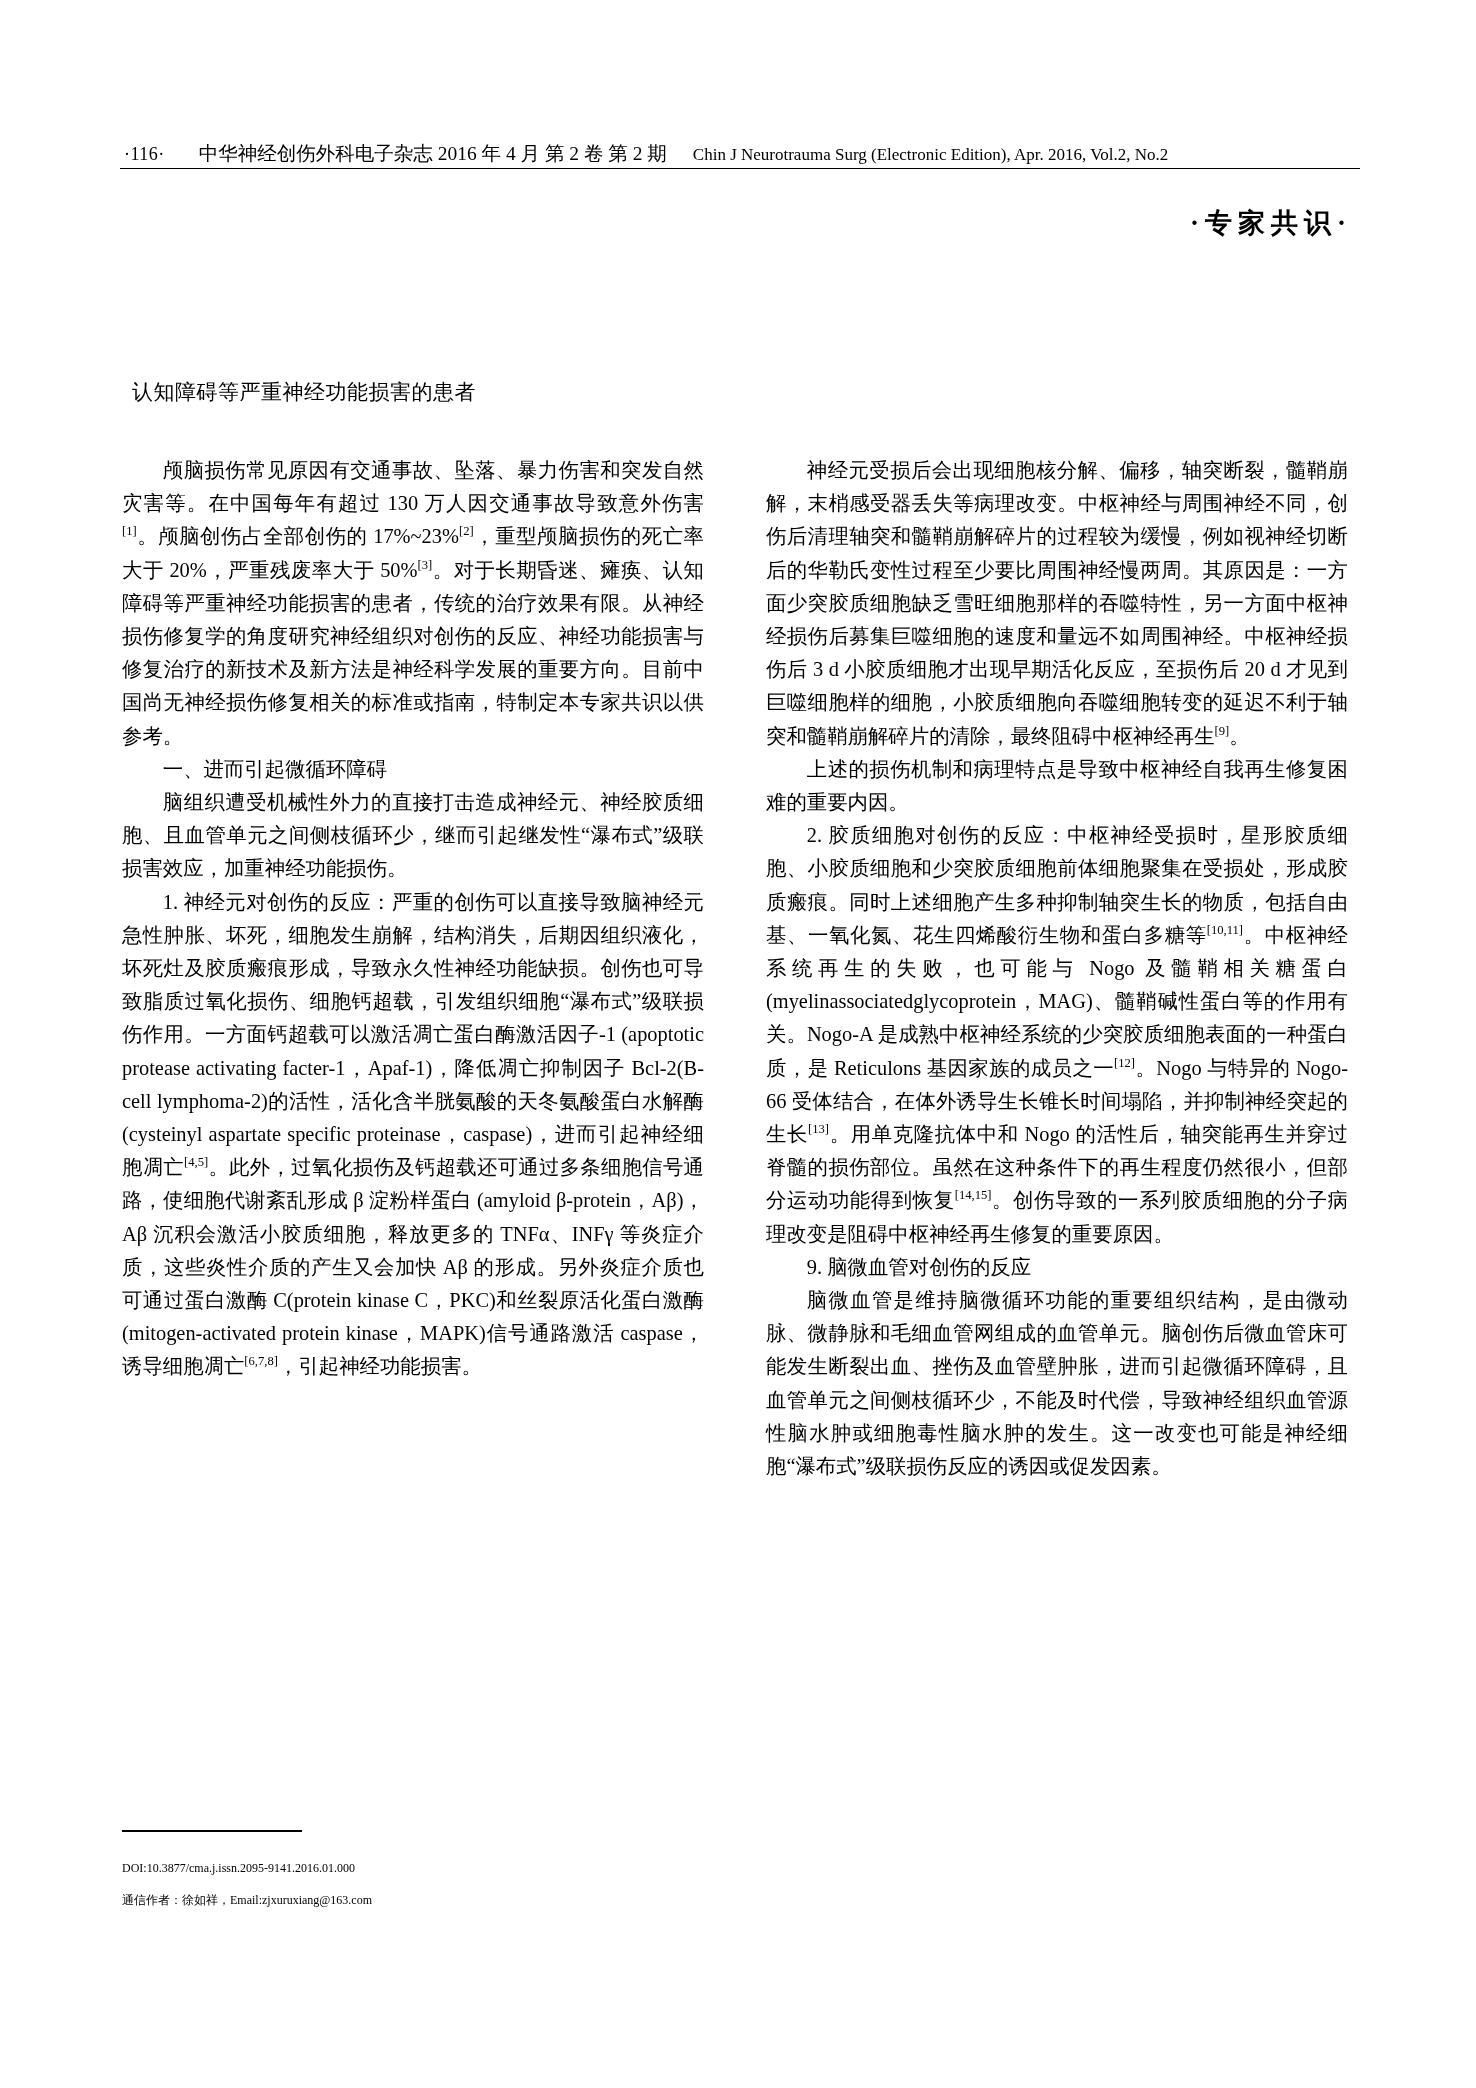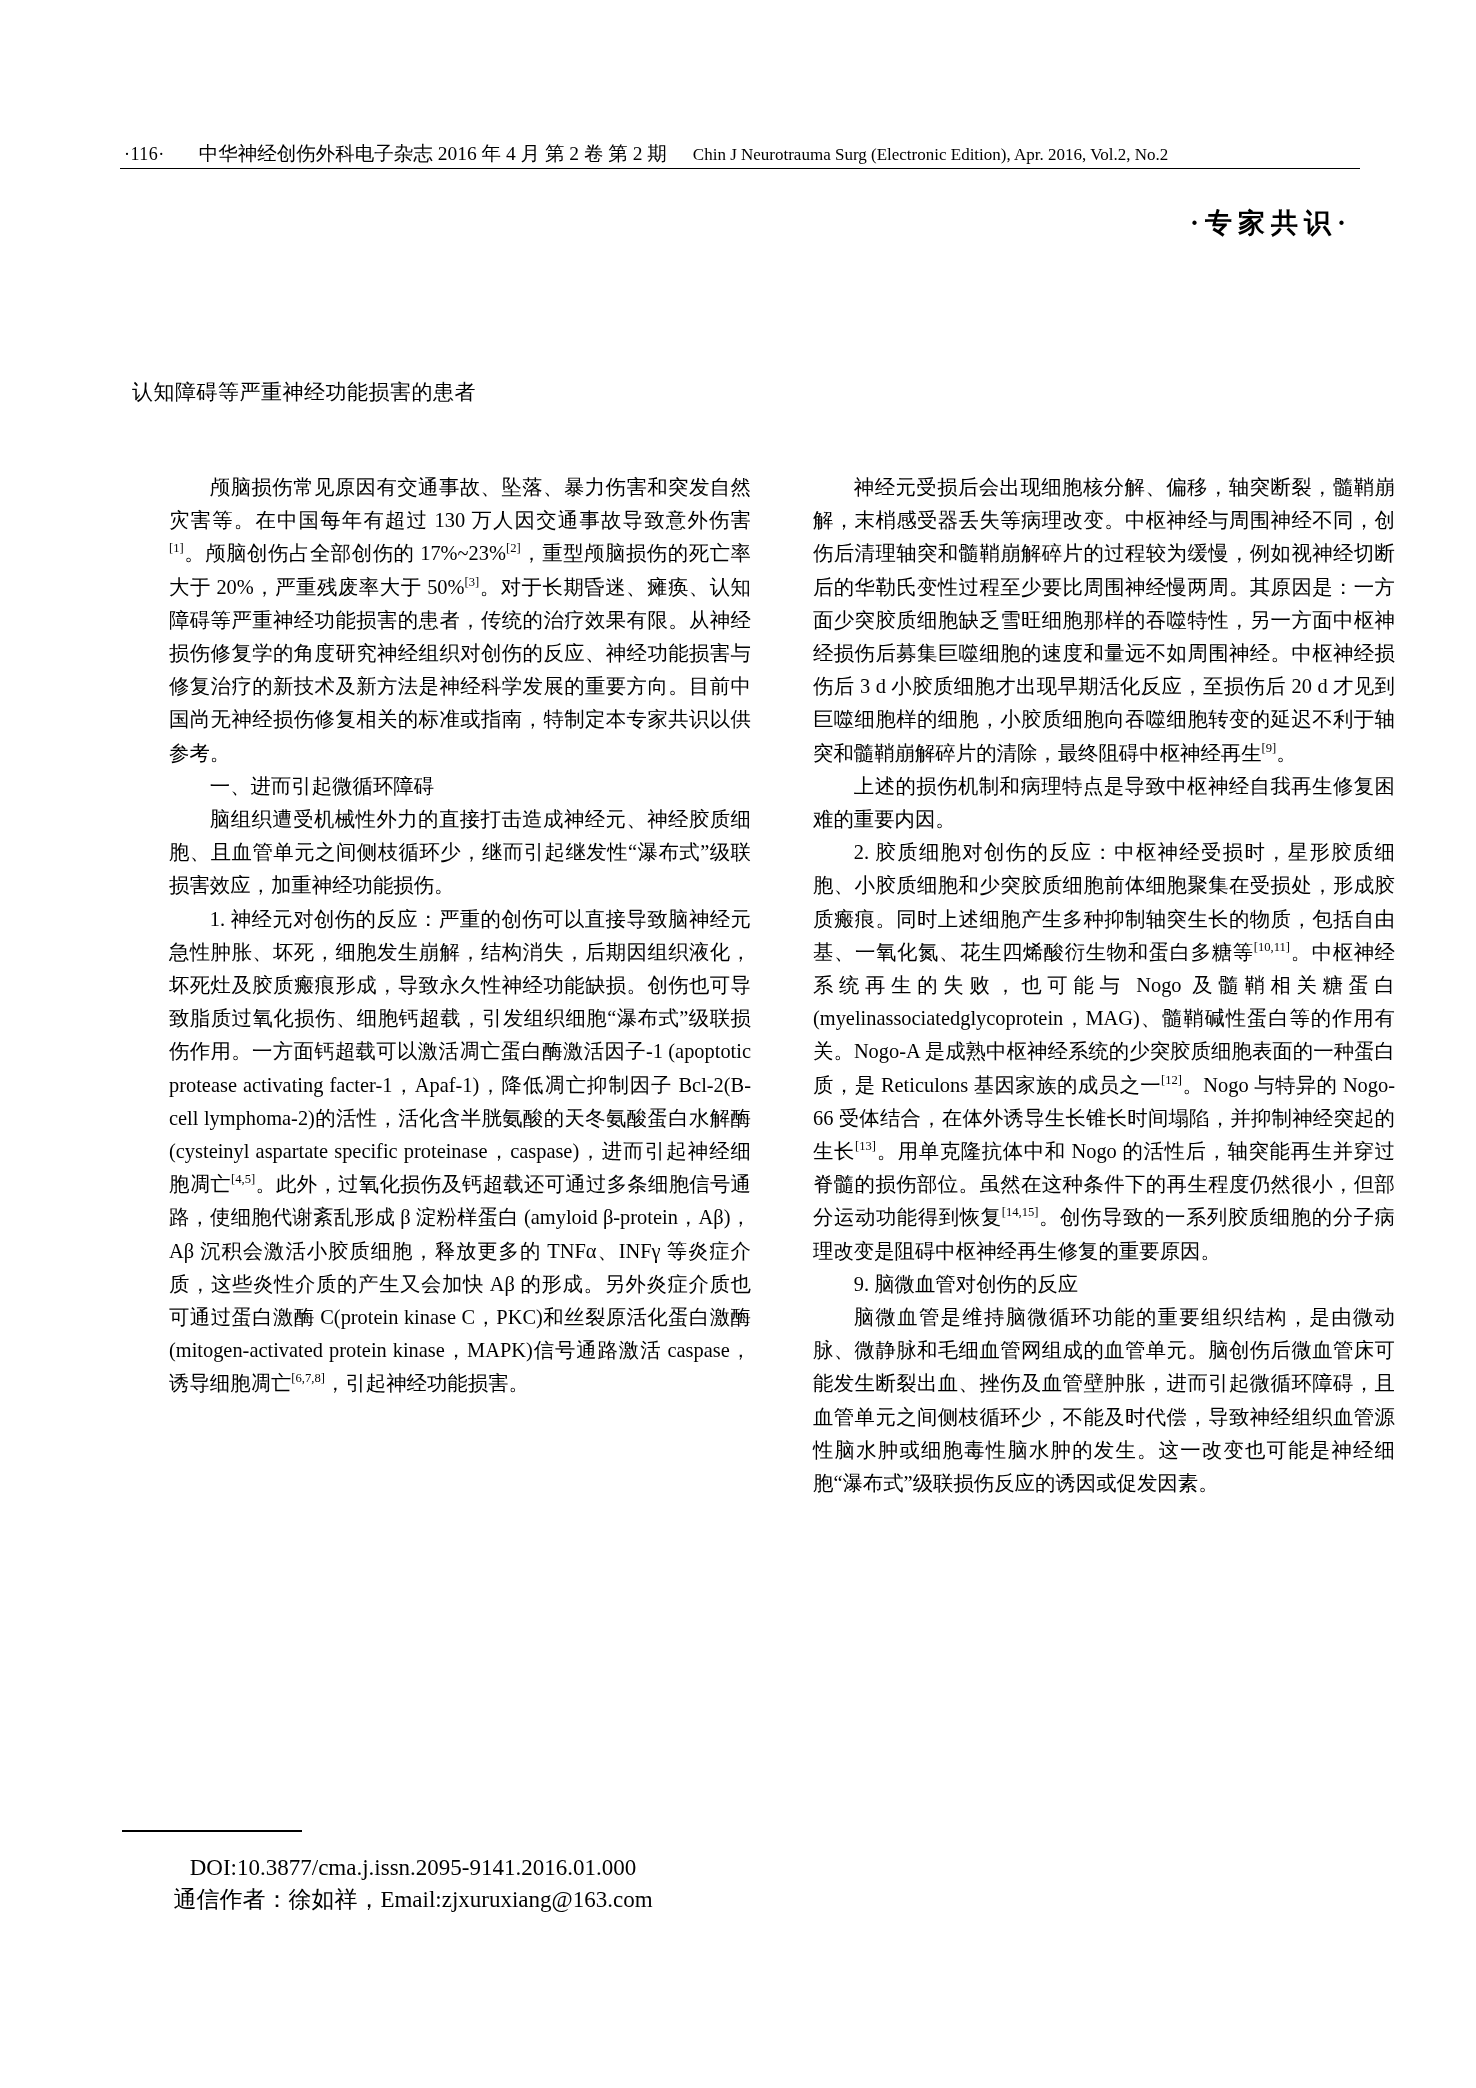--- a/index.html
+++ b/index.html
@@ -77,27 +77,26 @@
   .byline {
     position: absolute;
     left: 132px;
     top: 378px;
     font-size: 21px;
     letter-spacing: 0.5px;
   }
   
   .col {
     position: absolute;
-    top: 471px;
+    top: 454px;
     width: 582px;
     font-size: 20.4px;
     line-height: 33.2px;
     text-align: justify;
     text-justify: inter-ideograph;
-    margin-left: 47px;
   }
   .col-left { left: 122px; }
   .col-right { left: 766px; }
   .col p {
     margin: 0;
     text-indent: 2em;
   }
   sup {
     font-size: 0.62em;
     vertical-align: super;
@@ -110,23 +109,22 @@
     top: 1830px;
     width: 180px;
     height: 1.5px;
     background: #000;
   }
   .footnote {
     position: absolute;
     left: 122px;
     top: 1852px;
     width: 582px;
-    font-size: 23px;
+    font-size: 12px;
     line-height: 32px;
-    text-align: center;
   }
   .footnote div { white-space: nowrap; }
 </style>
 </head>
 <body>
 
 <div class="page">
 
   <div class="runhead">
     <span class="folio">·116·</span>

